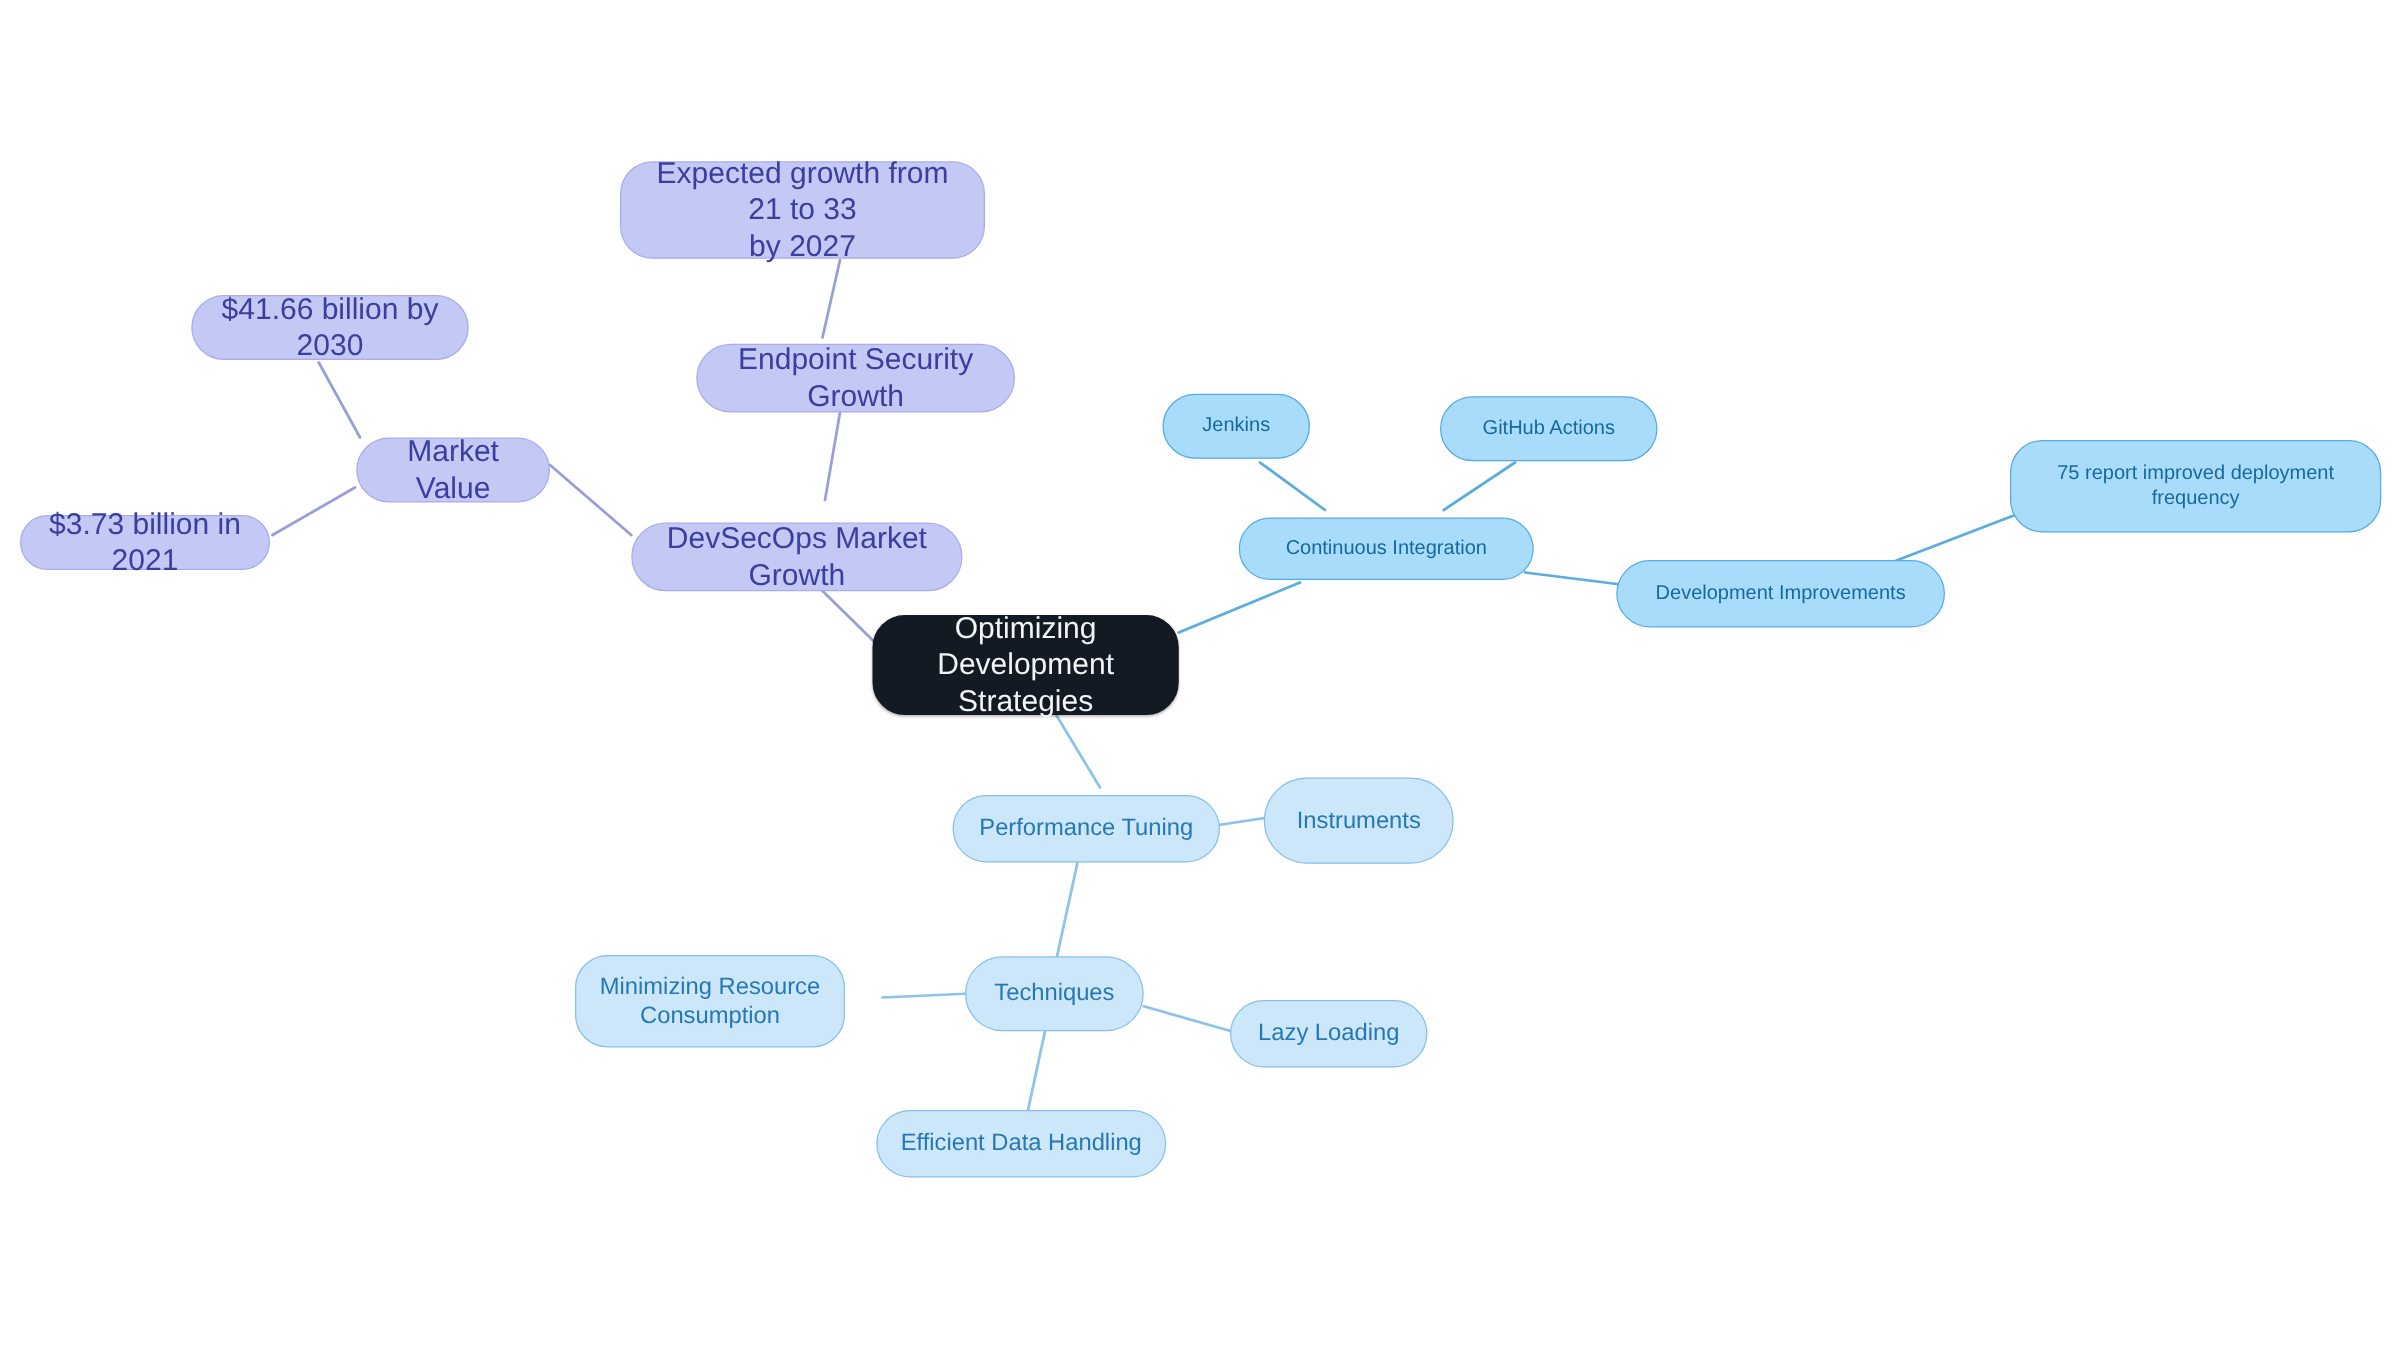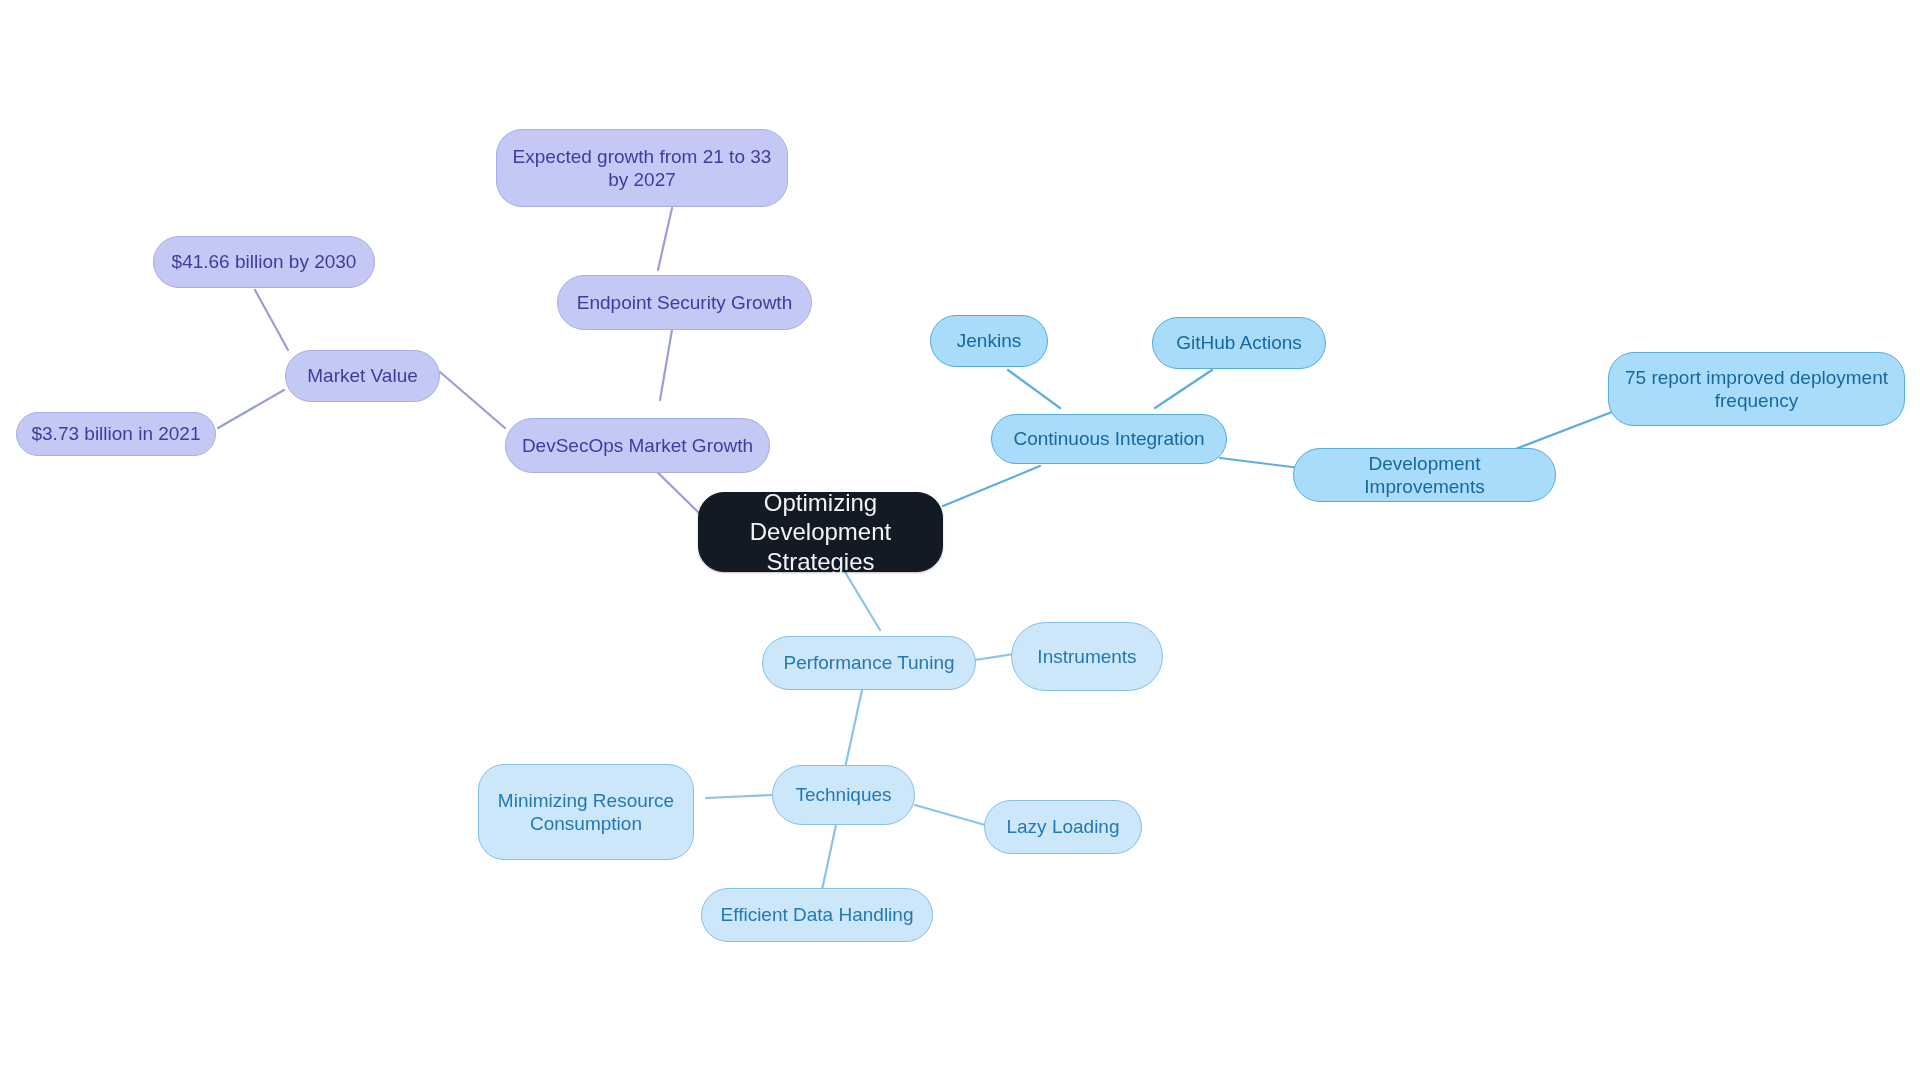--- a/index.html
+++ b/index.html
@@ -44,29 +44,29 @@
     font-size:24px;
     border-radius:24px;
     box-shadow:0 1px 2px rgba(0,0,0,0.25);
   }
 
   
   .node-purple {
     background:#c3c8f5;
     border-color:#a8adea;
     color:#3a3f9e;
-    font-size:19px;
+    font-size:24px;
   }
 
   
   .node-blue {
     background:#a9dcfa;
     border-color:#55abe2;
     color:#17689f;
-    font-size:19px;
+    font-size:16px;
   }
 
   
   .node-paleblue {
     background:#cde7fa;
     border-color:#84c0e9;
     color:#2478b5;
     font-size:19px;
   }
 </style>
@@ -130,20 +130,20 @@
 
   <div class="node node-blue multiline" style="left:1608px; top:352px; width:297px; height:74px;">75 report improved deployment
 frequency</div>
 
   <div class="node node-paleblue" style="left:762px; top:636px; width:214px; height:54px;">Performance Tuning</div>
 
   <div class="node node-paleblue" style="left:1011px; top:622px; width:152px; height:69px;">Instruments</div>
 
   <div class="node node-paleblue" style="left:772px; top:765px; width:143px; height:60px;">Techniques</div>
 
-  <div class="node node-paleblue multiline" style="left:478px; top:764px; width:216px; height:96px;">Minimizing Resource
+  <div class="node node-paleblue multiline" style="left:460px; top:764px; width:216px; height:74px;">Minimizing Resource
 Consumption</div>
 
   <div class="node node-paleblue" style="left:984px; top:800px; width:158px; height:54px;">Lazy Loading</div>
 
   <div class="node node-paleblue" style="left:701px; top:888px; width:232px; height:54px;">Efficient Data Handling</div>
 
 </div>
 
 </body></html>

